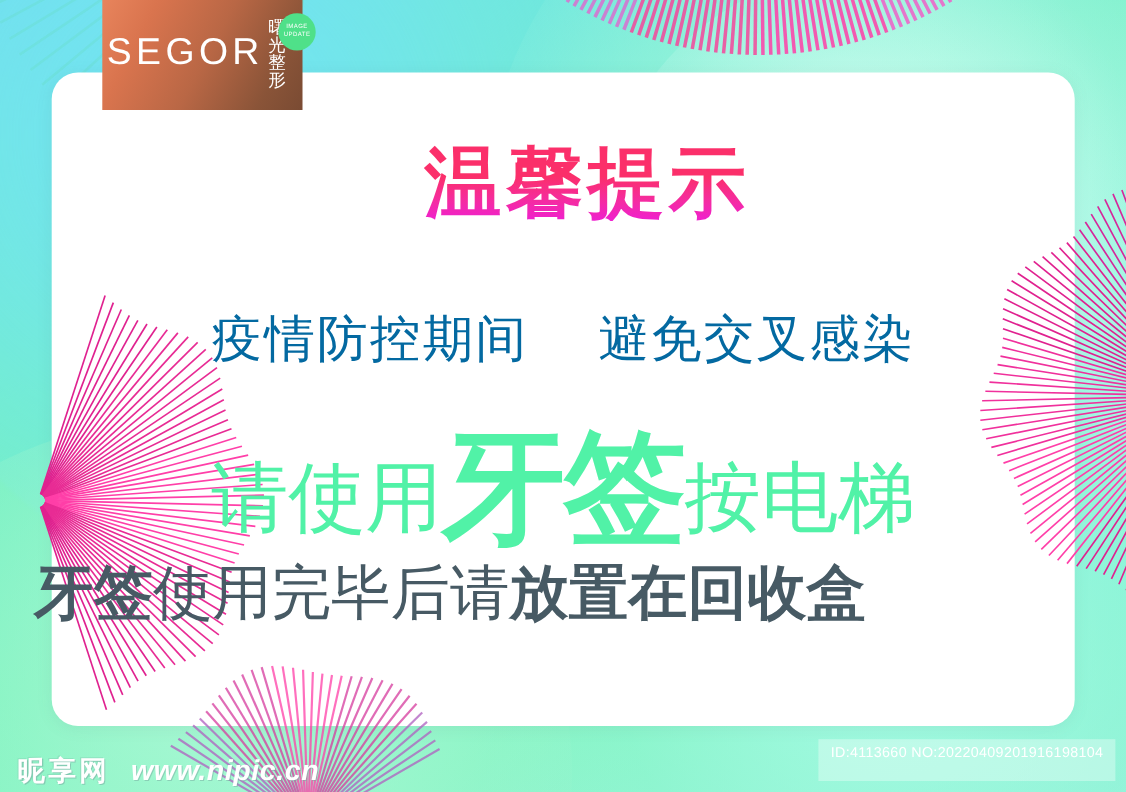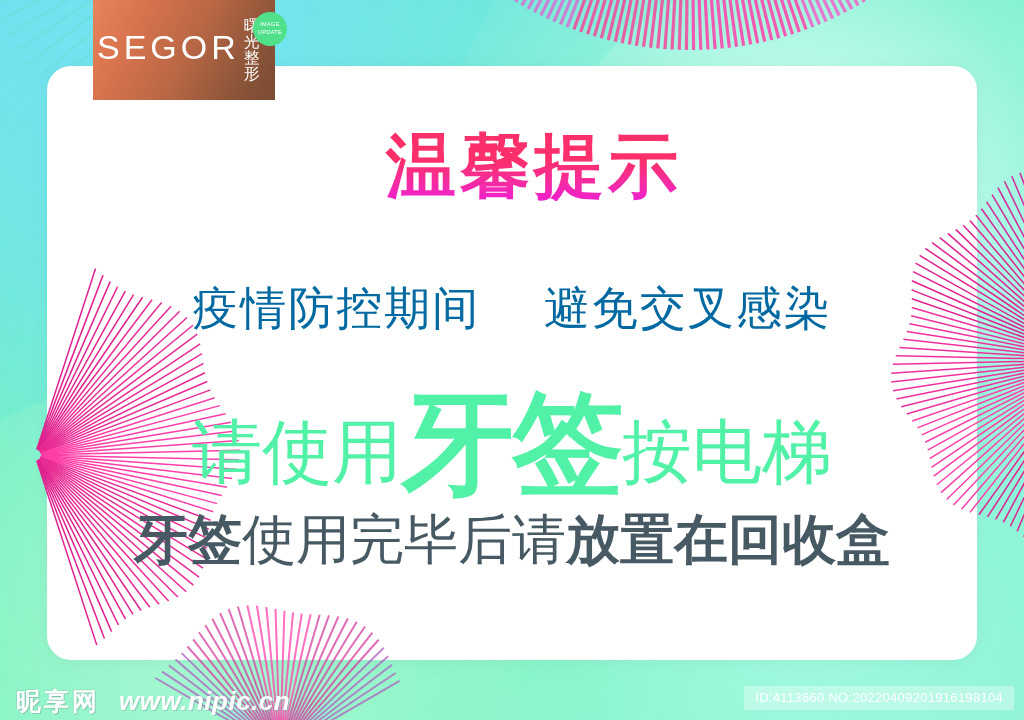--- a/index.html
+++ b/index.html
@@ -152,26 +152,26 @@
   .line-green .big{
     font-size:112px;
     font-weight:bold;
     letter-spacing:-2px;
     vertical-align:-6px;
   }
 
   .line-bottom{
     position:absolute;
     left:0;right:0;top:512px;
-    text-align:center;
     color:#475A64;
     font-size:54px;
     line-height:1;
     letter-spacing:0;
     white-space:nowrap;
+    padding-left:31px;
   }
   .line-bottom .b{font-weight:bold;}
 
   
   .watermark{
     position:absolute;
     left:16px;bottom:6px;
     display:flex;align-items:baseline;gap:19px;
     user-select:none;
   }
@@ -192,21 +192,21 @@
     line-height:1;
     text-shadow:1px 1px 0 rgba(120,170,160,.5);
   }
   .idtag{
     position:absolute;
     right:10px;bottom:10px;
     background:rgba(255,255,255,.34);
     color:#fff;
     font-size:13px;
     letter-spacing:.3px;
-    padding:5px 11px 6px;
+    padding:5px 11px 20px;
     line-height:1;
   }
 </style>
 </head>
 <body>
 
 <div id="poster">
 
   <div class="bg-base"></div>
   <div class="bg-blob-a"></div>

